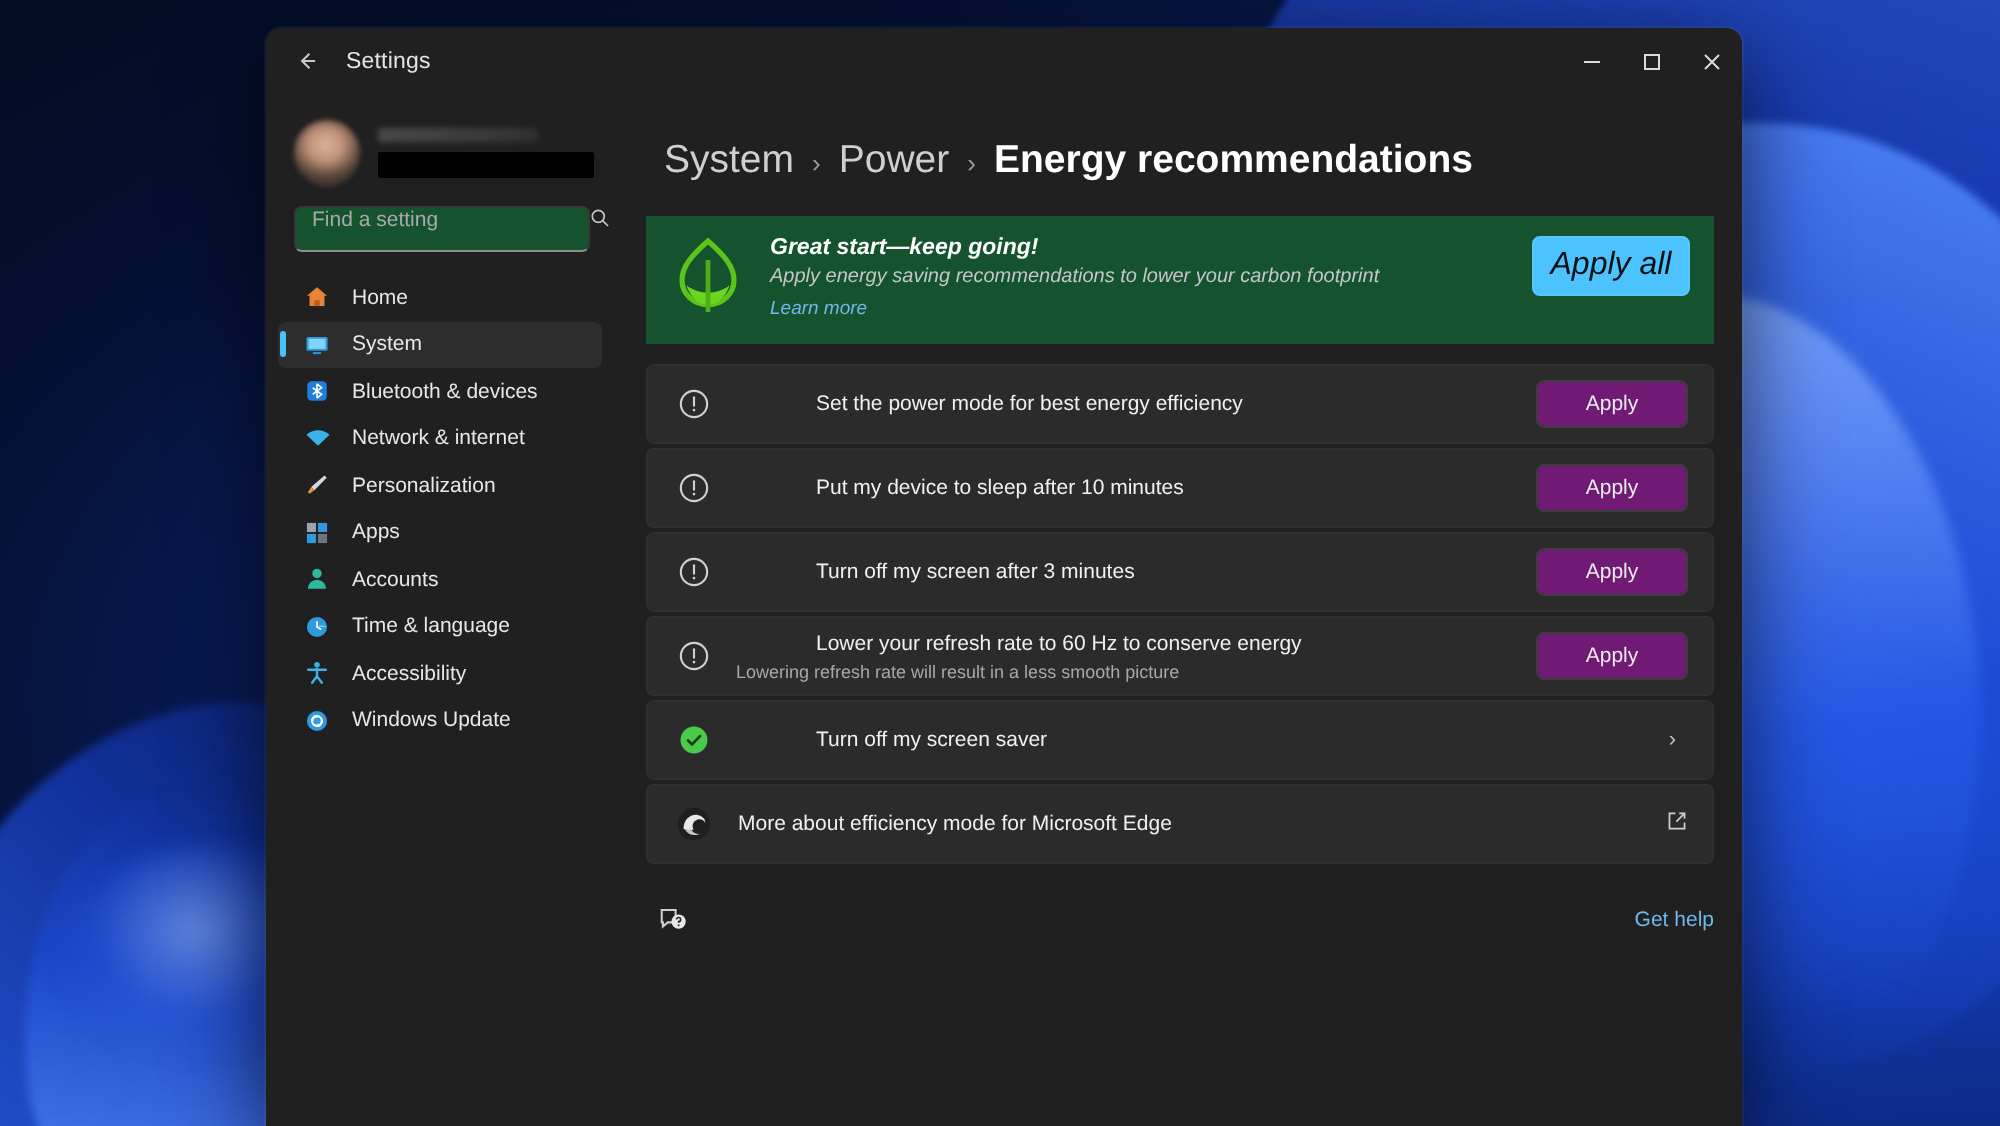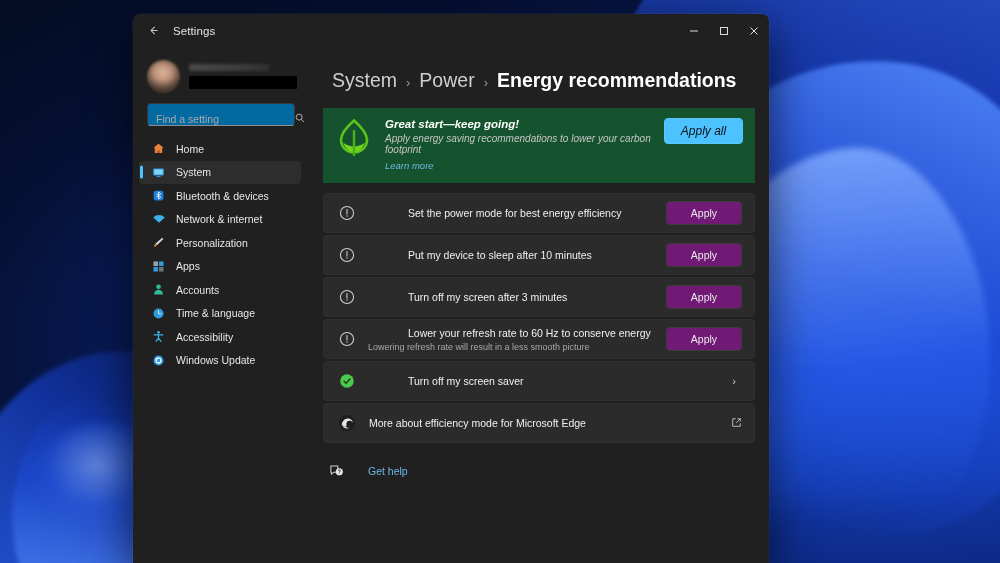--- a/index.html
+++ b/index.html
@@ -72,21 +72,21 @@
     left: 30px; bottom: 20px; width: 150px; height: 120px;
     border-radius: 50%;
     background: radial-gradient(55% 60% at 45% 35%, rgba(170,205,255,.5), rgba(50,100,240,.2) 60%, rgba(8,26,100,0) 90%);
     filter: blur(5px);
   }
 
   
   #settings-window {
     position: absolute;
     left: 133px; top: 14px;
-    width: 636px; height: 549px;
+    width: 738px; height: 549px;
     background: #202020;
     border-radius: 8px 8px 0 0;
     box-shadow: 0 14px 46px rgba(0,0,0,.65), 0 0 0 1px rgba(255,255,255,.055);
     overflow: hidden;
     display: flex; flex-direction: column;
   }
 
   
   #titlebar {
     height: 33px; flex: 0 0 33px;
@@ -136,22 +136,22 @@
   #account-email {
     margin-top: 5px; height: 13px; width: 100%;
     background: #000; border-radius: 1px;
   }
   #account-name-txt, #account-email-txt {
     position: absolute; left: -9999px; 
   }
 
   #search-wrap { padding: 0 14px 2px 14px; }
   #search-box {
-    height: 23px; display: flex; align-items: flex-end;
-    background: #0369a1;
+    height: 23px; display: flex; align-items: flex-start;
+    background: #14532d;
     border: 1px solid #383838;
     border-bottom: 1px solid #8d8d8d;
     border-radius: 4px;
     padding: 0 6px 0 8px;
   }
   #search-input {
     flex: 1; background: transparent; border: 0; outline: 0;
     color: #cfcfcf; font-size: 10.5px;
     font-family: "Liberation Sans", sans-serif;
   }
@@ -213,21 +213,21 @@
   #leaf-icon { width: 34px; height: 40px; flex: 0 0 34px; margin-right: 14px; }
   #hero-text { flex: 1; min-width: 0; }
   #hero-title { font-size: 11.5px; font-weight: 700; color: #ffffff; }
   #hero-sub { font-size: 10px; color: #c6c6c6; margin-top: 3px; }
   #hero-link { font-size: 9.5px; color: #6fb8e8; margin-top: 4px; display: inline-block; }
   #apply-all {
     flex: 0 0 auto;
     background: #4cc2ff; color: #0b1113;
     border: 1px solid #58c7ff;
     border-radius: 4px;
-    font-size: 12px; font-family: "Liberation Sans", sans-serif;
+    font-size: 16px; font-family: "Liberation Sans", sans-serif;
     padding: 5px 0; width: 79px; text-align: center;
   }
 
   
   .rec-row {
     display: flex; align-items: center;
     padding: 0 12px 0 14px;
     min-height: 40px;
   }
   .rec-icon {
@@ -256,20 +256,21 @@
     display: flex; align-items: center;
     padding: 0 12px 0 14px; min-height: 40px;
   }
   #edge-icon { width: 18px; height: 18px; flex: 0 0 18px; margin-right: 13px; }
   #edge-label { flex: 1; font-size: 10.5px; color: #f0f0f0; }
   #ext-icon { color: #cfcfcf; font-size: 11px; }
 
   #gethelp-row {
     display: flex; align-items: center; gap: 24px;
     margin: 20px 0 0 6px;
+    justify-content: space-between;
   }
   #gethelp-icon { width: 15px; height: 15px; flex: 0 0 15px; }
   #gethelp-label { font-size: 10.5px; color: #6fb8e8; }
 </style>
 </head>
 <body>
 
 <div id="desktop">
   <div class="wp" id="wp-base"></div>
   <div class="wp" id="wp-r1"></div>

